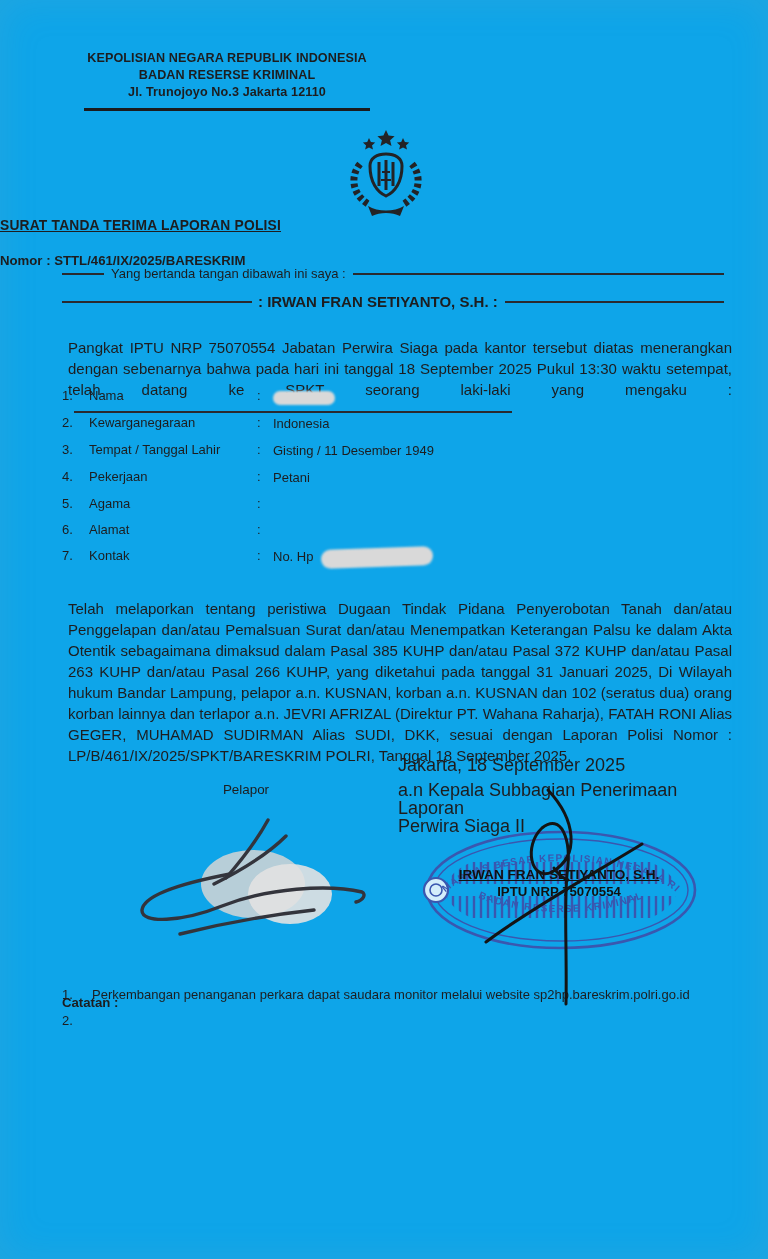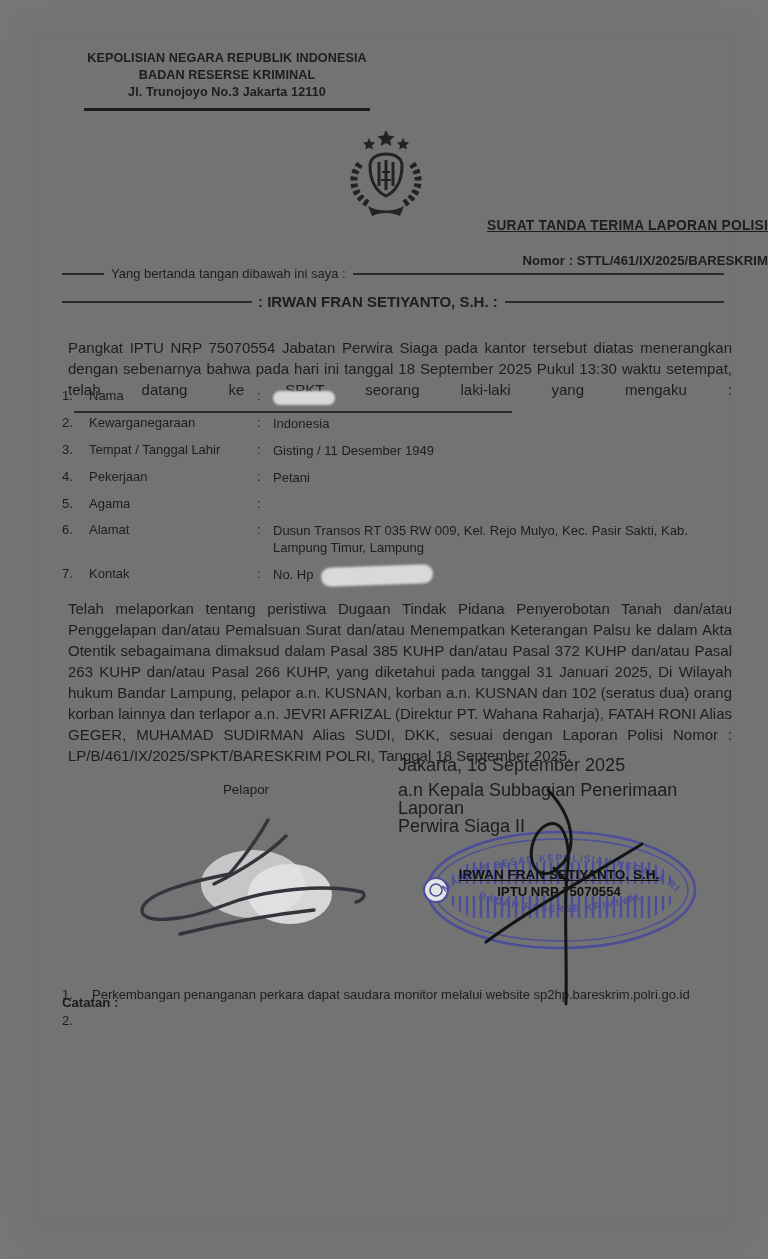--- a/index.html
+++ b/index.html
@@ -4,35 +4,35 @@
 <style>
   html,body{margin:0;padding:0;}
   body{
     font-family:"Liberation Sans", sans-serif;
     background:#e8e8e8;
   }
   .page{
     position:relative;
     width:768px;height:1259px;
     margin:0 auto;
-    background:#737373;
+    background:#0ea5e9;
     color:#1d1d1f;
     overflow:hidden;
     box-shadow:inset 0 0 40px rgba(180,175,160,.12);
   }
   .abs{position:absolute;}
   
   .letterhead{
     left:84px;top:50px;width:286px;
     text-align:center;font-weight:700;font-size:12.6px;line-height:17px;
     border-bottom:3px solid #1b1b1d;padding-bottom:7px;
     letter-spacing:.1px;
   }
   
-  .title-block{left:0;top:218px;width:768px;text-align:right;}
+  .title-block{left:0;top:218px;width:768px;text-align:left;}
   .doc-title{font-weight:700;font-size:13.8px;text-decoration:underline;letter-spacing:.2px;}
   .doc-number{font-weight:600;font-size:13.2px;margin-top:20px;}
   
   .ruleline{left:62px;width:662px;display:flex;align-items:center;font-size:13px;}
   .rl-open{top:266px;}
   .rl-name{top:293px;font-weight:700;font-size:15px;}
   .rule{border-top:2px solid #2a2a2e;height:0;}
   .rule.lead{width:42px;margin-right:7px;}
   .rule.lead-long{width:190px;margin-right:6px;}
   .rule.fill{flex:1;margin-left:7px;}
@@ -148,21 +148,20 @@
     </div>
     <div class="frow">
       <span class="fnum">5.</span>
       <span class="flabel">Agama</span>
       <span class="fcolon">:</span>
     </div>
     <div class="frow">
       <span class="fnum">6.</span>
       <span class="flabel">Alamat</span>
       <span class="fcolon">:</span>
-      <span class="fvalue">Dusun Transos RT 035 RW 009, Kel. Rejo Mulyo, Kec. Pasir Sakti, Kab. Lampung Timur, Lampung</span>
     </div>
     <div class="frow">
       <span class="fnum">7.</span>
       <span class="flabel">Kontak</span>
       <span class="fcolon">:</span>
       <span class="fvalue"><span>No. Hp</span><span class="blur-blob blob-phone"></span></span>
     </div>
   </div>
 
   <p class="abs para p-report">Telah melaporkan tentang peristiwa Dugaan Tindak Pidana Penyerobotan Tanah dan/atau Penggelapan dan/atau Pemalsuan Surat dan/atau Menempatkan Keterangan Palsu ke dalam Akta Otentik sebagaimana dimaksud dalam Pasal 385 KUHP dan/atau Pasal 372 KUHP dan/atau Pasal 263 KUHP dan/atau Pasal 266 KUHP, yang diketahui pada tanggal 31 Januari 2025, Di Wilayah hukum Bandar Lampung, pelapor a.n. KUSNAN, korban a.n. KUSNAN dan 102 (seratus dua) orang korban lainnya dan terlapor a.n. JEVRI AFRIZAL (Direktur PT. Wahana Raharja), FATAH RONI Alias GEGER, MUHAMAD SUDIRMAN Alias SUDI, DKK, sesuai dengan Laporan Polisi Nomor : LP/B/461/IX/2025/SPKT/BARESKRIM POLRI, Tanggal 18 September 2025.</p>

